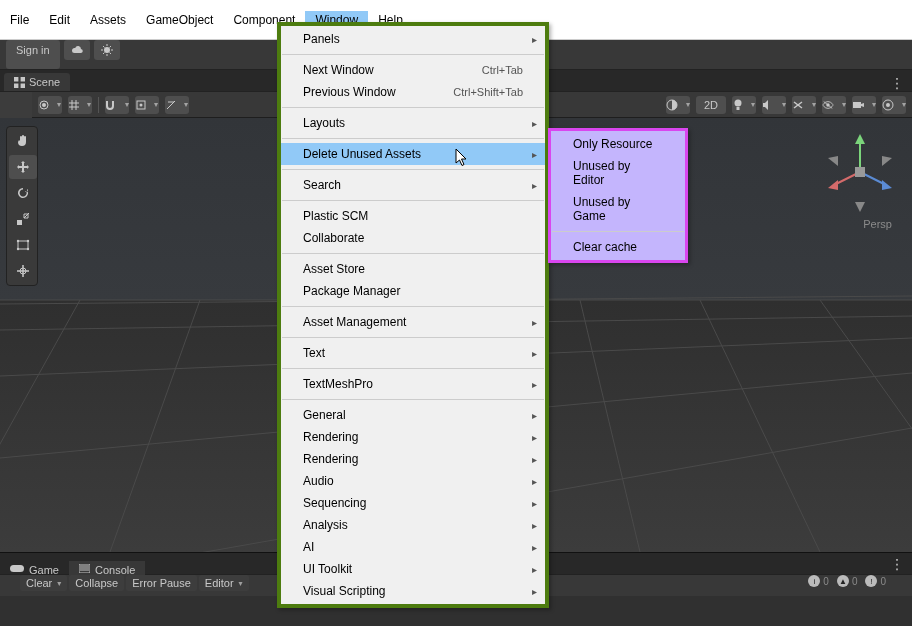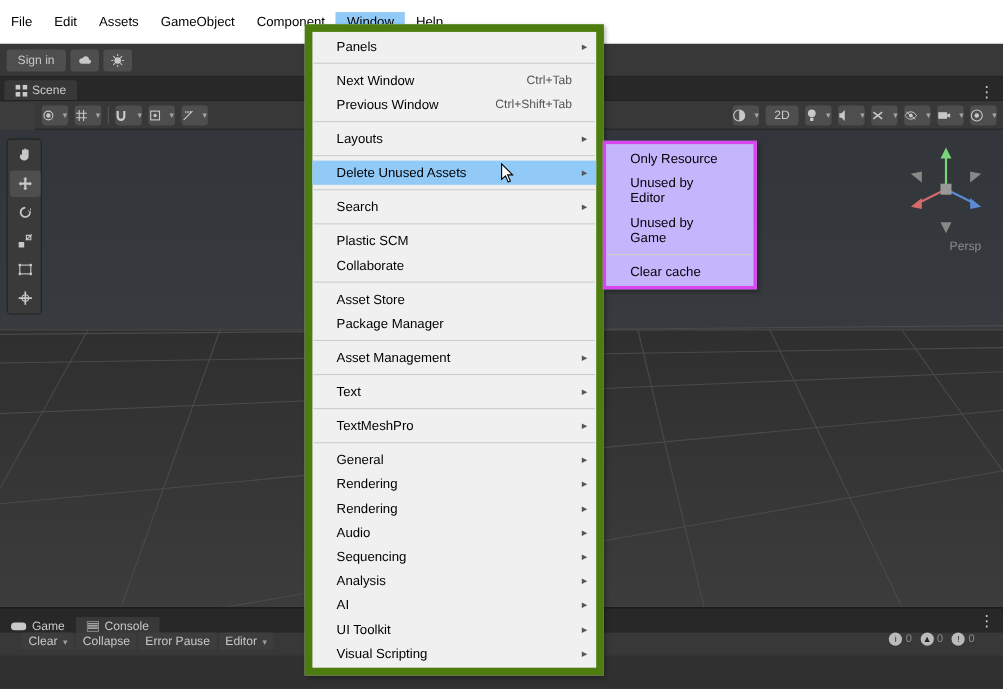--- a/index.html
+++ b/index.html
@@ -4,21 +4,21 @@
 <style>
   * { box-sizing: border-box; margin: 0; padding: 0; font-family: "Segoe UI", Arial, sans-serif; }
   body { width: 912px; height: 626px; background: #3c3c3c; overflow: hidden; position: relative; }
 
   
   .menubar { height: 40px; background: #fff; border-bottom: 1px solid #ccc; display: flex; align-items: center; font-size: 12px; }
   .menubar .menuitem { padding: 2px 10px; cursor: default; }
   .menubar .menuitem.active { background: #91c9f7; }
 
   
-  .toolbar { height: 30px; background: #383838; display: flex; align-items: center; padding: 0 6px; gap: 4px; border-bottom: 1px solid #222; }
+  .toolbar { height: 30px; background: #383838; display: flex; padding: 0 6px; gap: 4px; border-bottom: 1px solid #222; }
   .toolbar .btn { background: #4e4e4e; color: #c8c8c8; font-size: 11px; padding: 4px 10px; border-radius: 3px; cursor: default; }
   .toolbar .iconbtn { width: 26px; height: 20px; background: #4e4e4e; border-radius: 3px; display: flex; align-items: center; justify-content: center; }
   .toolbar .iconbtn svg { fill: #c8c8c8; }
 
   
   .tabbar { height: 22px; background: #282828; display: flex; align-items: flex-end; padding-left: 4px; border-bottom: 1px solid #222; }
   .tab { background: #383838; color: #c8c8c8; font-size: 11px; padding: 3px 10px; display: flex; align-items: center; gap: 4px; border-radius: 3px 3px 0 0; }
   .tabbar .kebab { margin-left: auto; color: #c8c8c8; font-size: 14px; padding: 0 8px; }
 
   
@@ -32,34 +32,34 @@
   .sceneview { position: relative; height: 434px; background: linear-gradient(#323539 0%, #373a3e 42%, #2f2f2f 42%, #3c3c3c 100%); overflow: hidden; }
   .grid { position: absolute; inset: 0; pointer-events: none; }
   .tool-strip { position: absolute; left: 6px; top: 8px; width: 32px; background: #3a3a3a; border: 1px solid #222; border-radius: 4px; display: flex; flex-direction: column; padding: 2px; gap: 2px; }
   .toolbtn { width: 28px; height: 24px; display: flex; align-items: center; justify-content: center; border-radius: 3px; }
   .toolbtn.active { background: #4e4e4e; }
   .toolbtn svg { fill: #c8c8c8; }
   .gizmo { position: absolute; right: 12px; top: 12px; width: 80px; height: 90px; pointer-events: none; }
   .persp { position: absolute; right: 20px; top: 100px; color: #8b8b8b; font-size: 11px; pointer-events: none; margin-left: 44px; }
 
   
-  .dropdown { position: absolute; left: 277px; top: 22px; width: 272px; background: #f0f0f0; border: 7px solid #4d7c0f; box-shadow: 2px 2px 4px rgba(0,0,0,.3); font-size: 12px; padding: 2px 0; }
+  .dropdown { position: absolute; left: 277px; top: 22px; width: 272px; background: #f0f0f0; border: 4px solid #4d7c0f; box-shadow: 2px 2px 4px rgba(0,0,0,.3); font-size: 12px; padding: 2px 0; }
   .dropdown .mi { padding: 4px 22px; display: flex; align-items: center; cursor: default; position: relative; white-space: nowrap; }
   .dropdown .mi .shortcut { margin-left: auto; color: #555; font-size: 11px; }
   .dropdown .mi.sub::after { content:"▸"; position: absolute; right: 8px; font-size: 10px; color: #555; }
   .dropdown .mi.highlight { background: #91c9f7; }
   .dropdown .sep { height: 1px; background: #ccc; margin: 4px 1px; }
 
   .submenu { position: absolute; left: 548px; top: 128px; width: 140px; background: #c4b5fd; border: 3px solid #d946ef; box-shadow: 2px 2px 4px rgba(0,0,0,.3); font-size: 12px; padding: 2px 0; }
   .submenu .mi { padding: 4px 22px; cursor: default; }
   .submenu .sep { height: 1px; background: #ccc; margin: 4px 1px; }
 
   
   .bottom-tabs { height: 22px; background: #282828; display: flex; align-items: center; border-top: 1px solid #111; }
-  .bottom-tabs .tab2 { color: #c8c8c8; font-size: 11px; padding: 3px 10px; display: flex; align-items: center; gap: 5px; margin-top: 12px; }
+  .bottom-tabs .tab2 { color: #c8c8c8; font-size: 11px; padding: 3px 10px; display: flex; align-items: flex-start; gap: 5px; margin-top: 12px; }
   .bottom-tabs .tab2.active { background: #383838; }
   .bottom-tabs .kebab { margin-left: auto; color: #c8c8c8; font-size: 14px; padding: 0 8px; }
 
   
   .consolebar { height: 22px; background: #383838; display: flex; align-items: flex-start; border-top: 1px solid #222; padding: 0 20px; gap: 2px; }
   .cbtn { color: #c8c8c8; background: #3d3d3d; font-size: 11px; padding: 2px 6px; border-radius: 2px; display: flex; align-items: center; gap: 3px; }
   .cbtn.split::after { content: "▾"; font-size: 8px; margin-left: 2px; opacity: .7; }
   .consolebar .spacer { flex: 1; }
   .count { color: #8a8a8a; font-size: 10px; display: flex; align-items: center; gap: 3px; margin-right: 6px; }
   .count-icon { width: 12px; height: 12px; border-radius: 6px; display: inline-flex; align-items: center; justify-content: center; font-size: 8px; color: #222; }

